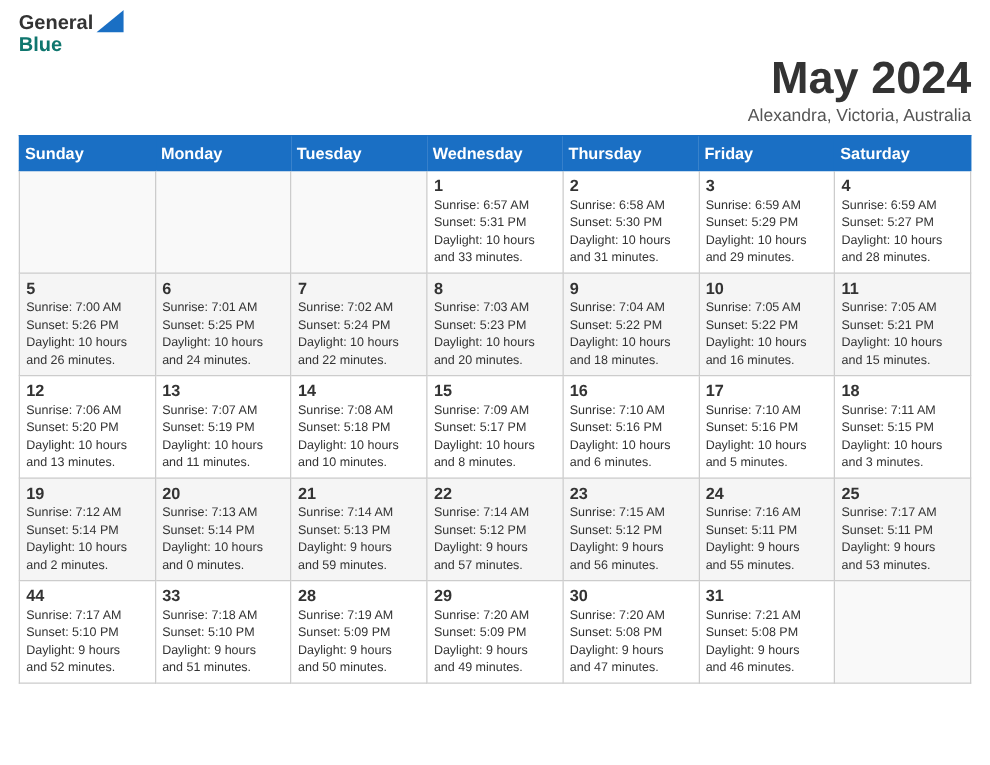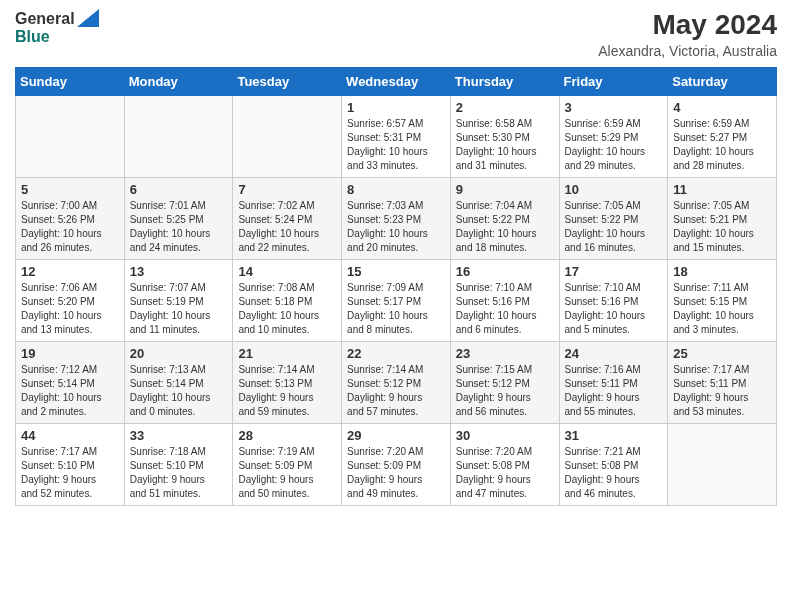--- a/index.html
+++ b/index.html
@@ -19,24 +19,25 @@
     .header {
       display: flex;
       justify-content: space-between;
       align-items: flex-start;
       margin-bottom: 8px;
     }
     .title-block {
       text-align: right;
     }
     .month-title {
-      font-size: 28px;
+      font-size: 36px;
       font-weight: bold;
       color: #333;
       line-height: 1.1;
+      margin-top: 32px;
     }
     .location {
       font-size: 14px;
       color: #555;
       margin-top: 2px;
     }
     .calendar {
       width: 100%;
       border-collapse: collapse;
       border: 1px solid #ccc;
@@ -82,21 +83,21 @@
     .empty-cell {
       background: #f9f9f9 !important;
     }
     .logo-wrapper {
       display: flex;
       flex-direction: column;
       align-items: flex-start;
     }
     .logo-line1 {
       display: flex;
-      align-items: center;
+      align-items: flex-start;
     }
     .general-text {
       font-size: 16px;
       font-weight: bold;
       color: #333;
     }
     .blue-text {
       color: #0f766e;
       font-size: 16px;
       font-weight: bold;

